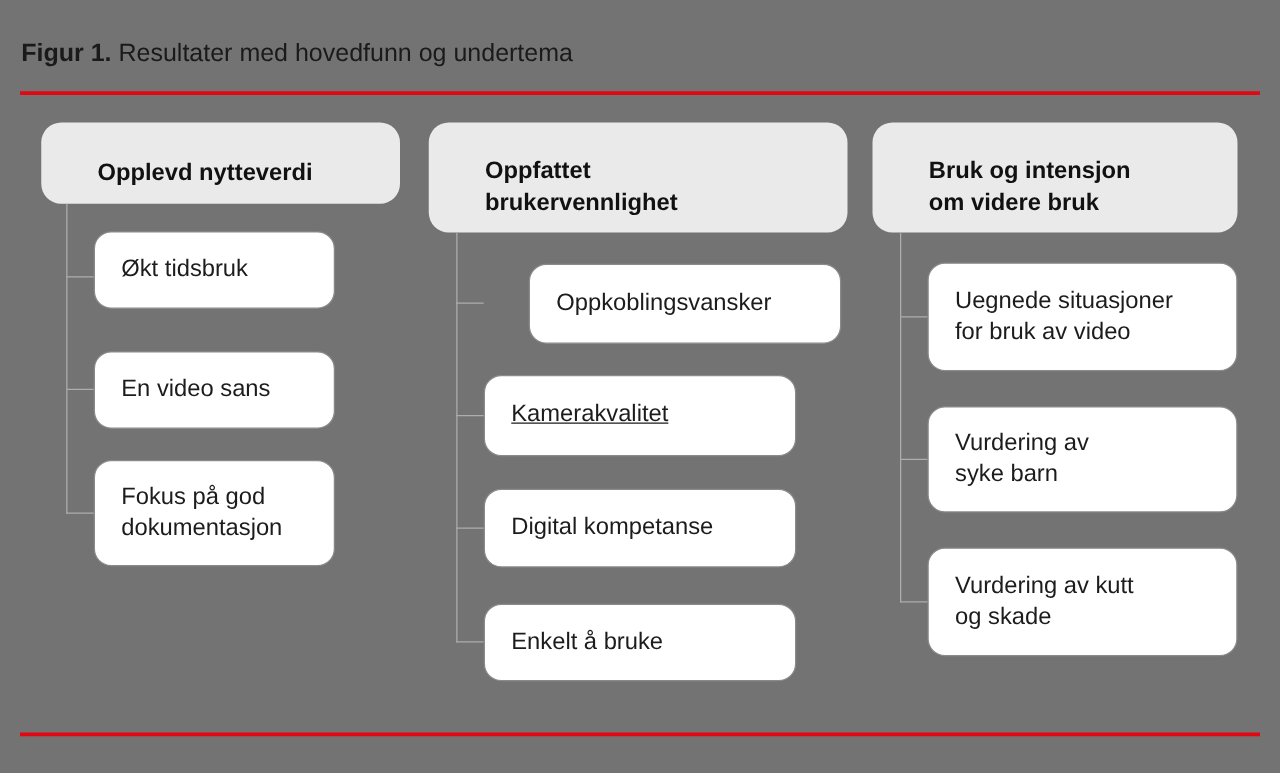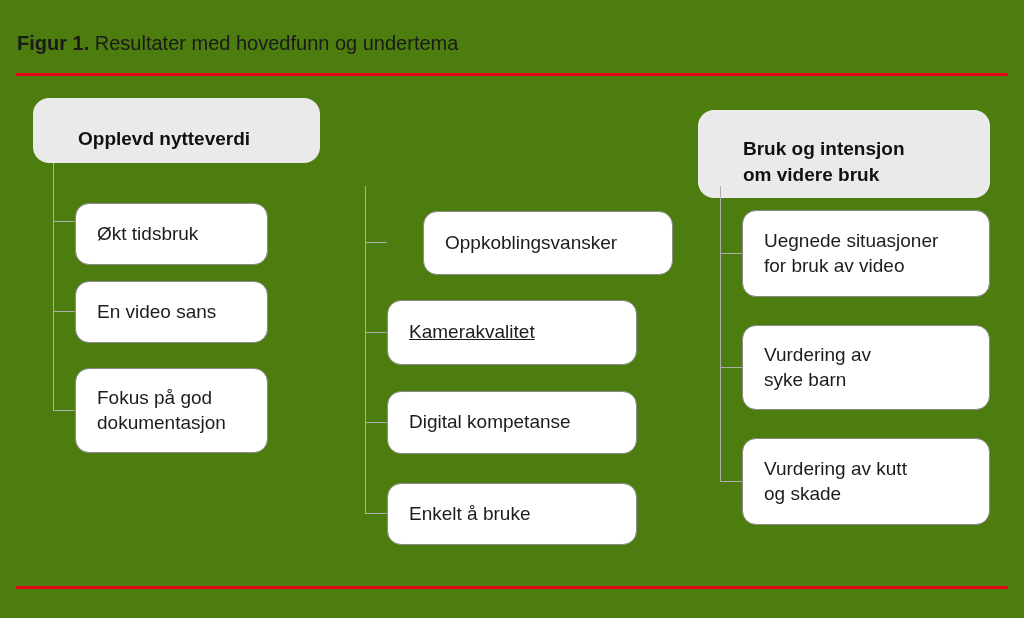--- a/index.html
+++ b/index.html
@@ -1,17 +1,17 @@
 <!DOCTYPE html>
 <html><head>
 <meta charset="utf-8">
 <style>
   html, body { margin:0; padding:0; background:#ffffff; }
   .page {
-    position:relative; width:1024px; height:618px; background:#4d7c0f;
+    position:relative; width:1024px; height:618px; background:#737373;
     font-family:"Liberation Sans", "DejaVu Sans", sans-serif;
     color:#1a1a1a; overflow:hidden;
   }
   .figure-title {
     position:absolute; left:17px; top:31px;
     font-size:20px; line-height:1.2; color:#1a1a1a; white-space:nowrap;
   }
   .figure-title .lbl { font-weight:bold; }
   .rule { position:absolute; left:16px; width:992px; background:#e30613; }
   .rule-top { top:73px; height:2.5px; }
@@ -28,41 +28,41 @@
     border-radius:14px; display:flex; align-items:center; box-sizing:border-box;
     padding:0 12px 0 21px; font-size:19px; line-height:1.3;
     color:#1c1c1c; white-space:pre-line;
   }
   .vline { position:absolute; width:1.4px; background:#adadad; }
   .stub  { position:absolute; height:1.4px; width:22px; background:#adadad; }
 
   
   .h1   { left:33px;  top:98px;  width:287px; height:65px; }
   .v1   { left:53px;  top:163px; height:248px; }
-  .c1-0 { left:75px;  top:203px; width:193px; height:62px; }
+  .c1-0 { left:75px;  top:185px; width:193px; height:62px; }
   .c1-1 { left:75px;  top:281px; width:193px; height:62px; }
   .c1-2 { left:75px;  top:368px; width:193px; height:85px; }
   .s1-0 { left:53px;  top:221px; }
   .s1-1 { left:53px;  top:311px; }
   .s1-2 { left:53px;  top:410px; }
 
   
   .h2   { left:343px; top:98px;  width:335px; height:88px; }
   .v2   { left:365px; top:186px; height:328px; }
   .c2-0 { left:387px; top:211px; width:250px; height:64px;margin-left:36px; }
   .c2-1 { left:387px; top:300px; width:250px; height:65px;text-decoration:underline; }
   .c2-2 { left:387px; top:391px; width:250px; height:63px; }
   .c2-3 { left:387px; top:483px; width:250px; height:62px; }
   .s2-0 { left:365px; top:242px; }
   .s2-1 { left:365px; top:332px; }
   .s2-2 { left:365px; top:422px; }
   .s2-3 { left:365px; top:513px; }
 
   
-  .h3   { left:698px; top:98px;  width:292px; height:88px;margin-top:12px; }
+  .h3   { left:698px; top:98px;  width:292px; height:88px; }
   .v3   { left:720px; top:186px; height:296px; }
   .c3-0 { left:742px; top:210px; width:248px; height:87px; }
   .c3-1 { left:742px; top:325px; width:248px; height:85px; }
   .c3-2 { left:742px; top:438px; width:248px; height:87px; }
   .s3-0 { left:720px; top:253px; }
   .s3-1 { left:720px; top:367px; }
   .s3-2 { left:720px; top:481px; }
 </style>
 </head>
 <body>
@@ -80,20 +80,22 @@
   <div class="header-box h1">Opplevd nytteverdi</div>
   <div class="vline v1"></div>
   <div class="stub s1-0"></div>
   <div class="stub s1-1"></div>
   <div class="stub s1-2"></div>
   <div class="child-box c1-0">Økt tidsbruk</div>
   <div class="child-box c1-1">En video sans</div>
   <div class="child-box c1-2">Fokus på god
 dokumentasjon</div>
 
+  <div class="header-box h2">Oppfattet
+brukervennlighet</div>
   <div class="vline v2"></div>
   <div class="stub s2-0"></div>
   <div class="stub s2-1"></div>
   <div class="stub s2-2"></div>
   <div class="stub s2-3"></div>
   <div class="child-box c2-0">Oppkoblingsvansker</div>
   <div class="child-box c2-1">Kamerakvalitet</div>
   <div class="child-box c2-3">Enkelt å bruke</div>
   <div class="child-box c2-2">Digital kompetanse</div>
 

